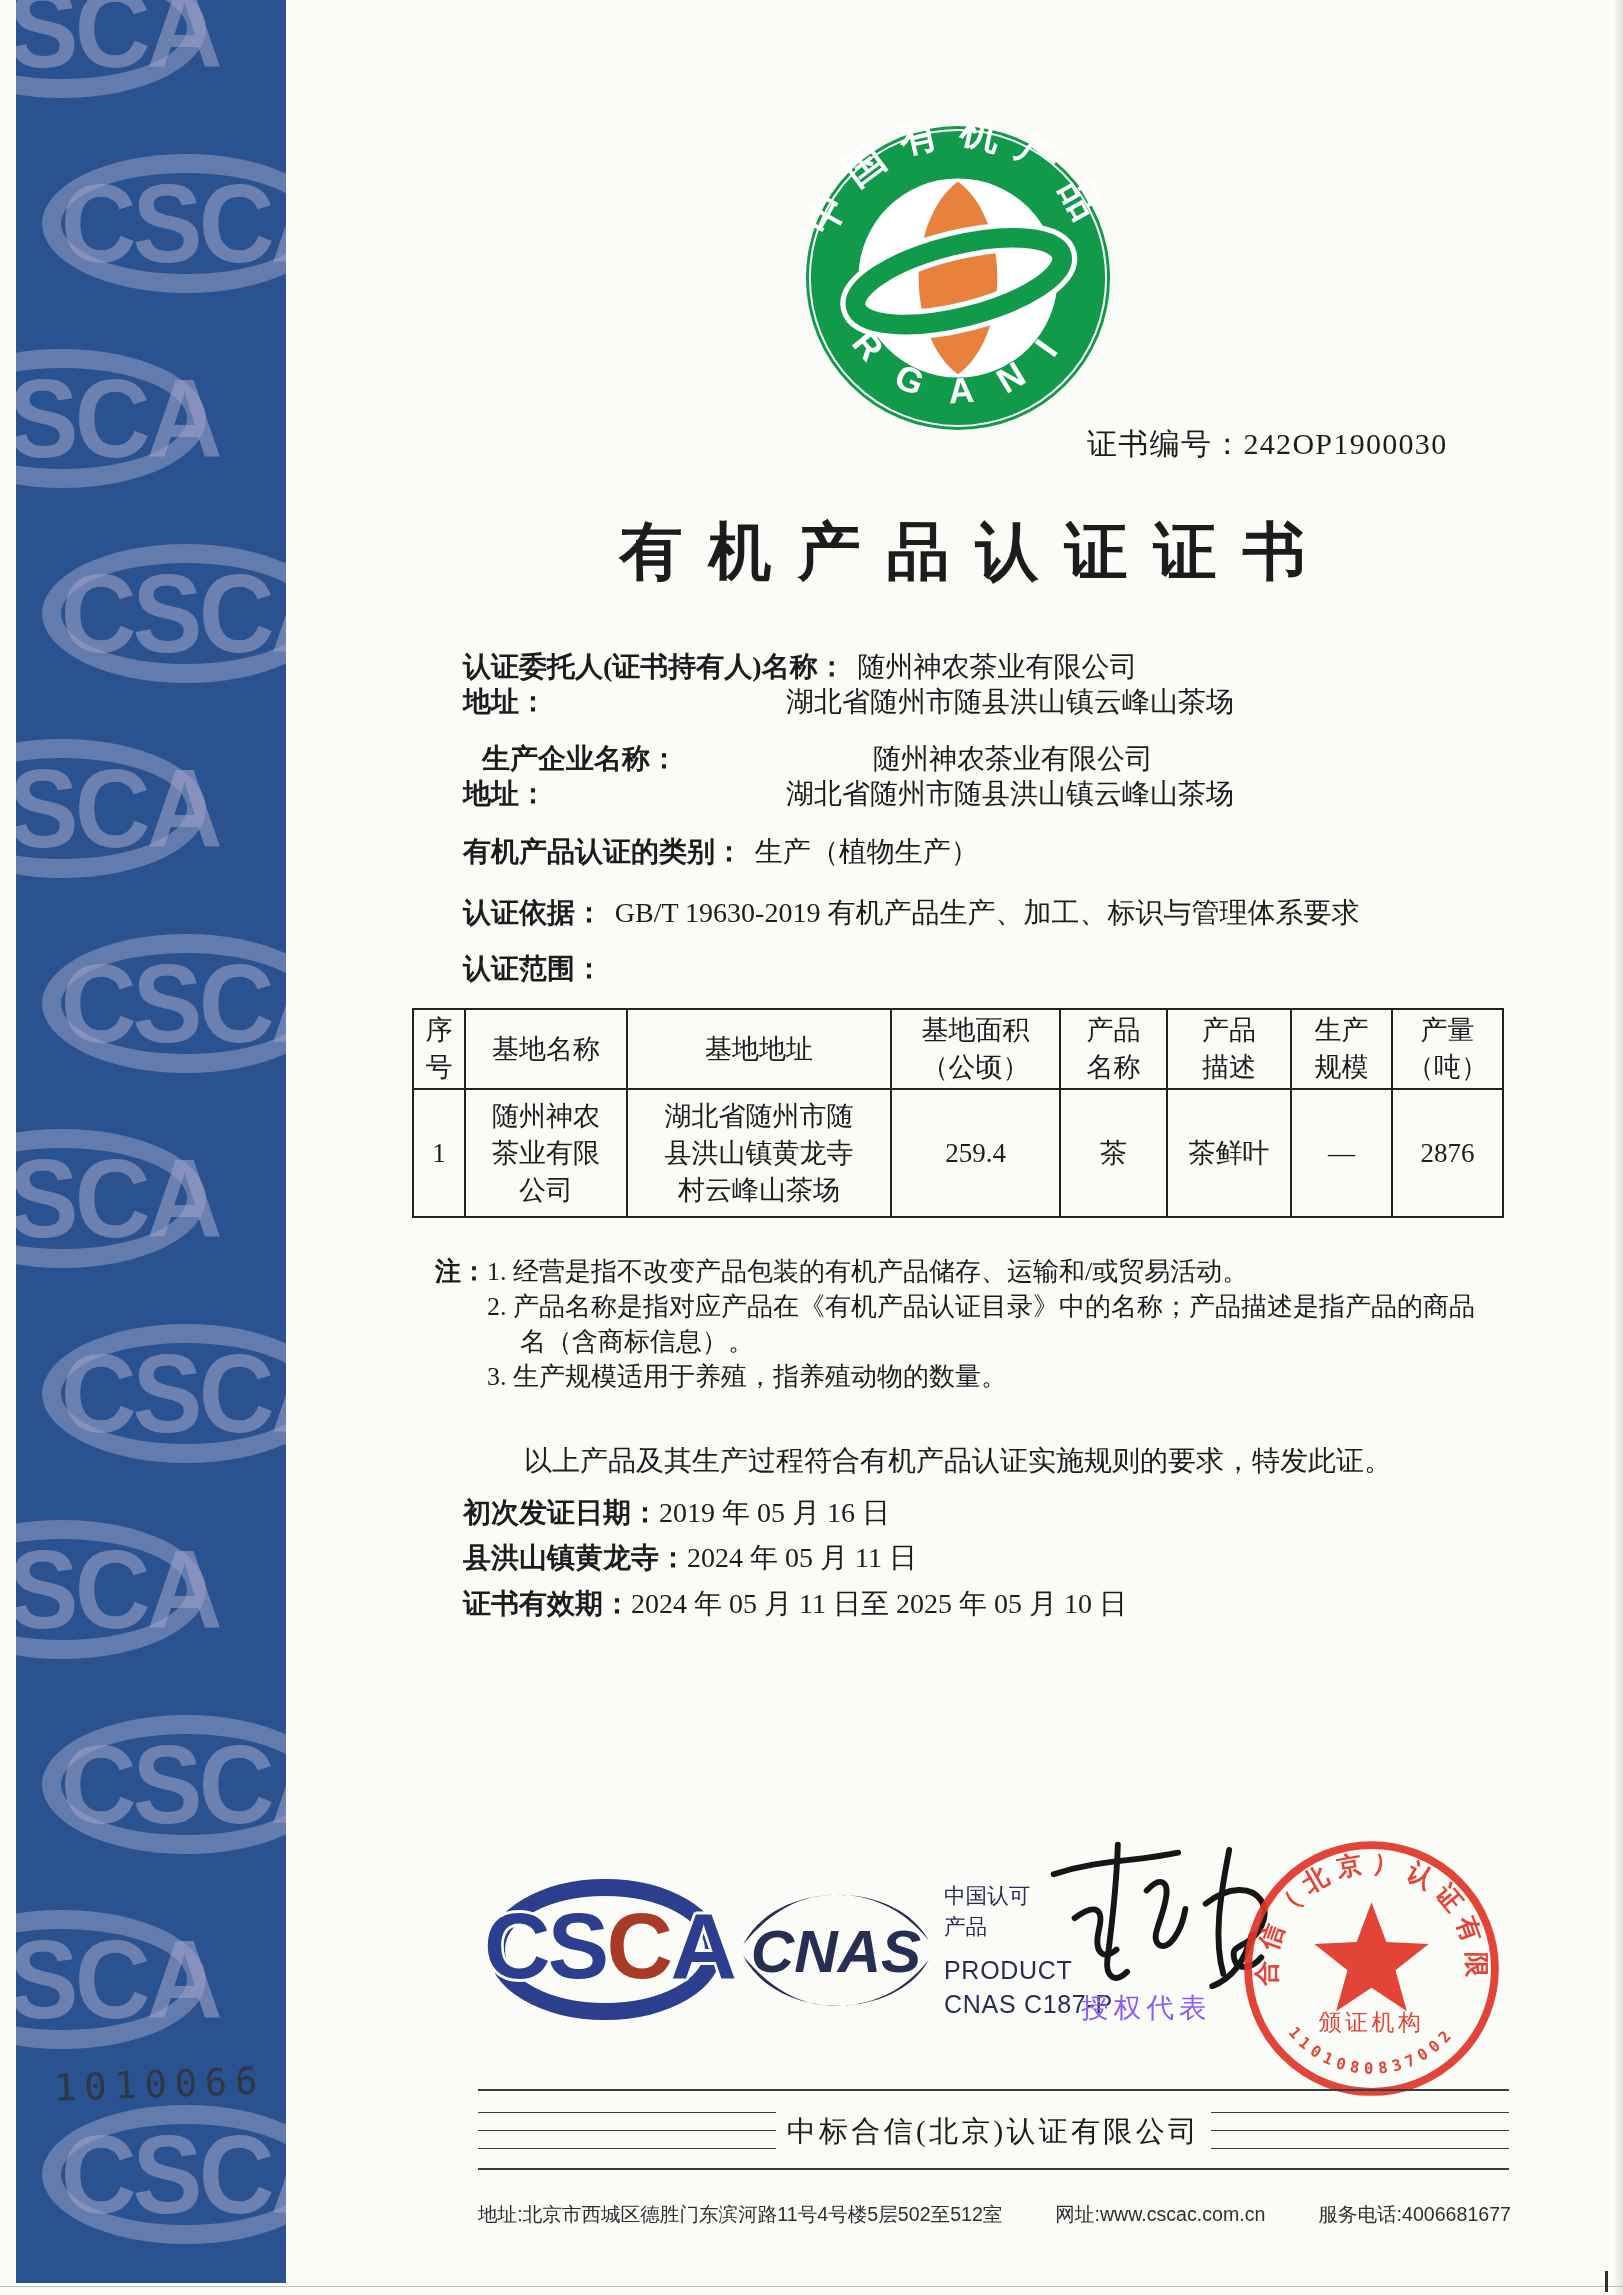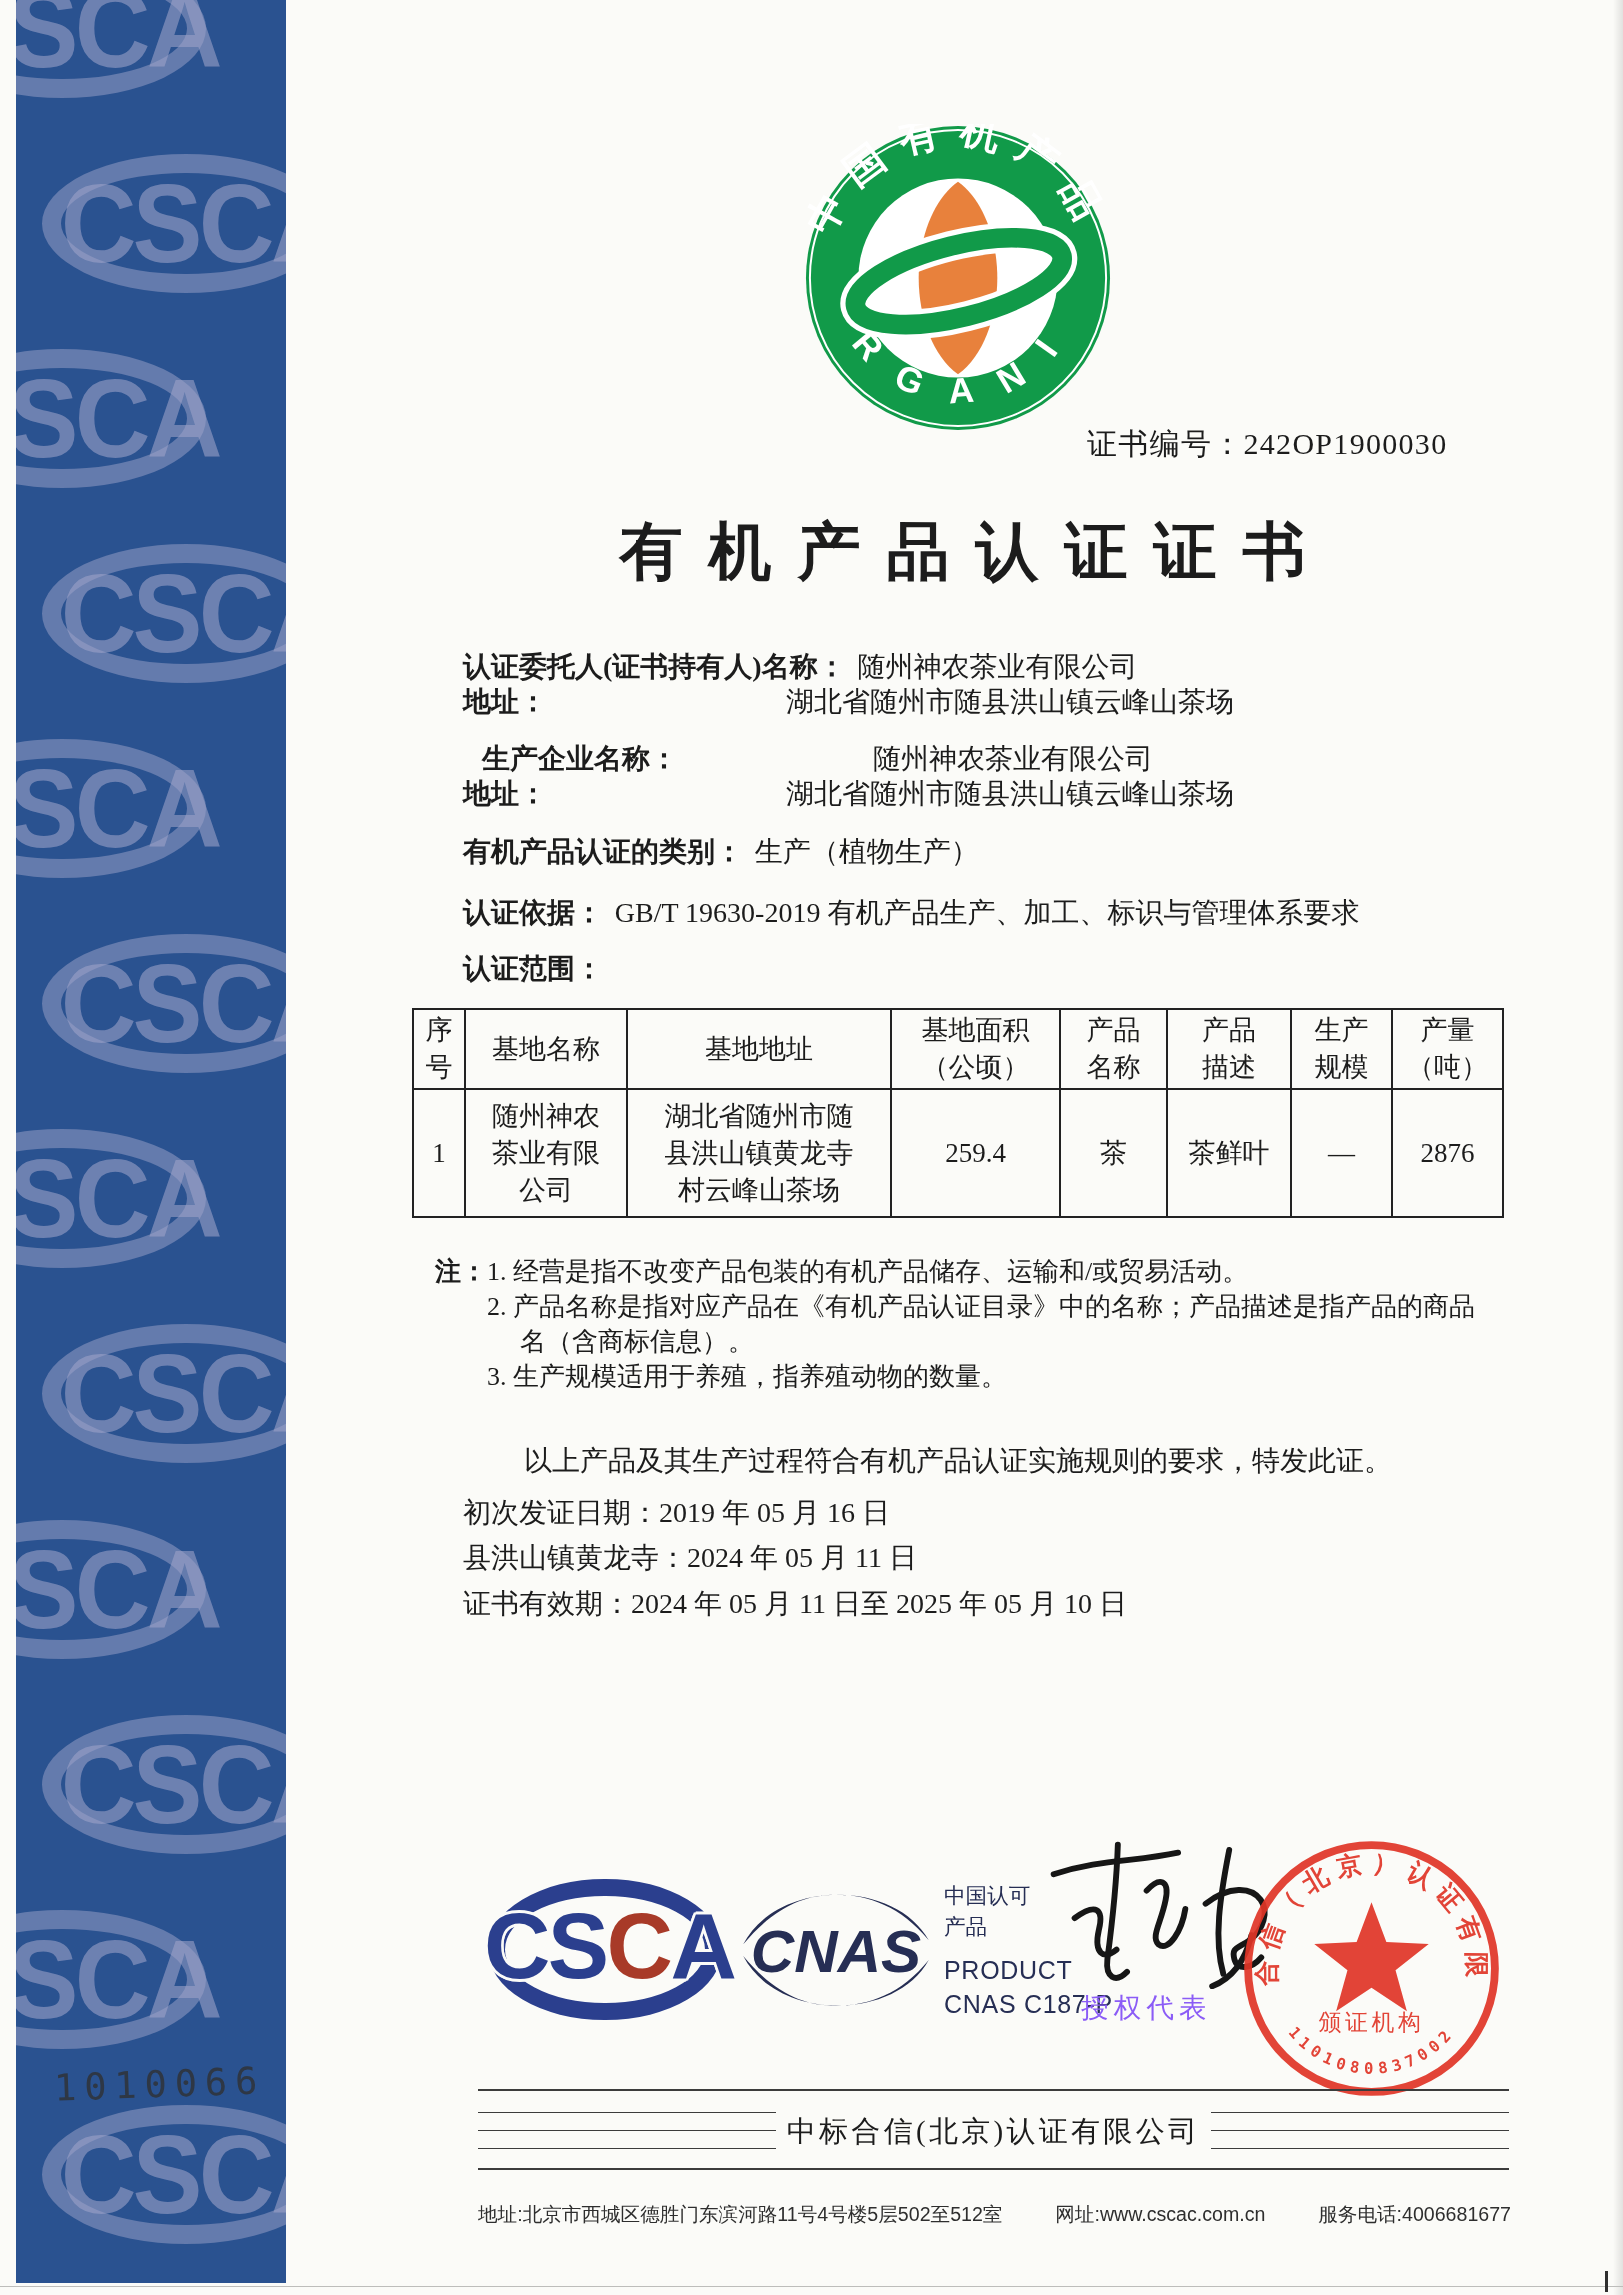--- a/index.html
+++ b/index.html
@@ -59,21 +59,21 @@
   }
   table.scope thead tr { height:80px; }
   table.scope tbody tr { height:128px; }
   
   .notes { position:absolute; left:435px; top:1254px; width:1060px; font-size:26px; line-height:35px; display:flex; }
   .notes .nlabel { font-weight:bold; flex:0 0 auto; }
   .notes .nbody { width:1008px; }
   .notes .nbody p { text-indent:-33px; padding-left:33px; }
   .statement { position:absolute; left:524px; top:1414px; font-size:28px;margin-top:28px; }
   .dline { position:absolute; left:463px; font-size:28px; white-space:nowrap; }
-  .dline .flabel { font-weight:normal; }
+  .dline .flabel { font-weight:bold; }
   
   .csca-logo { position:absolute; left:484px; top:1876px; width:242px; height:147px; }
   .csca-ring { position:absolute; left:3.9px; right:3.9px; top:2.6px; bottom:2.6px;
     border:17px solid #2b3f8e; border-radius:50%; }
   .csca-text {
     position:absolute; left:0; top:18.3px; width:100%; text-align:center;
     font-family:"Liberation Sans","DejaVu Sans",sans-serif; font-weight:bold;
     font-size:92px; letter-spacing:-2.6px; color:#2b3f8e;
     text-shadow:2.6px 0 0 #fbfbf8,-2.6px 0 0 #fbfbf8,0 2.6px 0 #fbfbf8,0 -2.6px 0 #fbfbf8,
       2px 2px 0 #fbfbf8,-2px -2px 0 #fbfbf8,2px -2px 0 #fbfbf8,-2px 2px 0 #fbfbf8;

